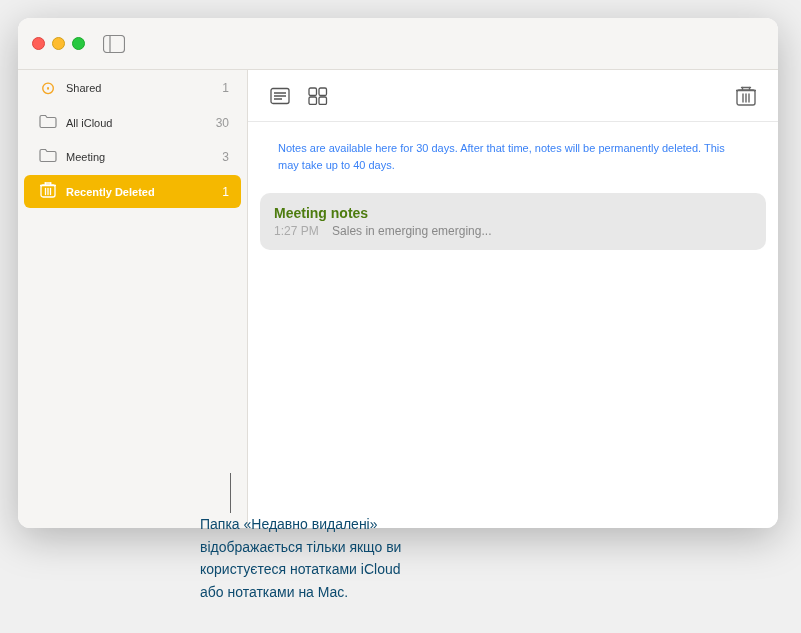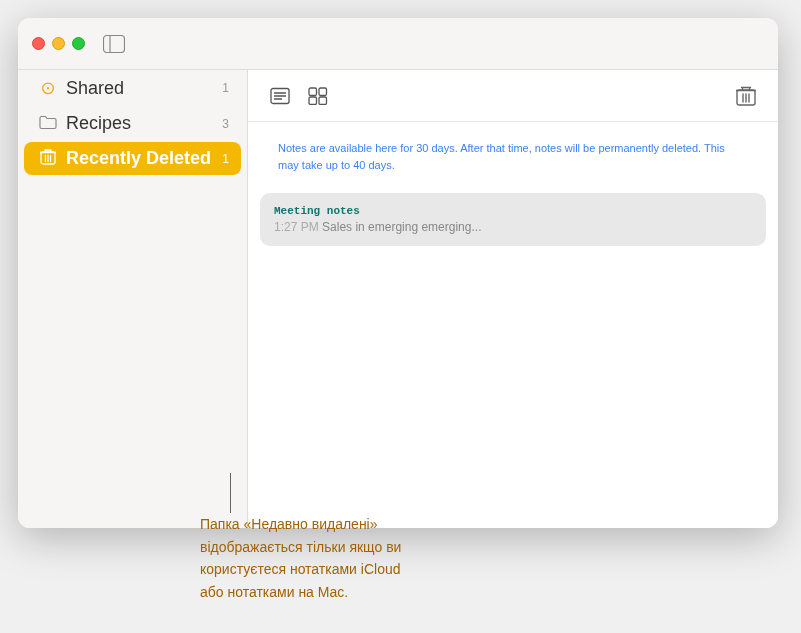--- a/index.html
+++ b/index.html
@@ -97,37 +97,38 @@
       align-items: center;
       padding: 6px 12px 6px 14px;
       cursor: pointer;
       border-radius: 8px;
       margin: 1px 6px;
       gap: 8px;
     }
 
     .sidebar-item.active {
       background: #f5b800;
+      border-radius: 6px;
     }
 
     .sidebar-item .item-icon {
       font-size: 16px;
       width: 20px;
       text-align: center;
       color: #666;
       flex-shrink: 0;
     }
 
     .sidebar-item.active .item-icon {
       color: #fff;
     }
 
     .sidebar-item .item-label {
       flex: 1;
-      font-size: 18px;
+      font-size: 11px;
       color: #333;
       font-weight: 400;
     }
 
     .sidebar-item.active .item-label {
       color: #fff;
       font-weight: 600;
     }
 
     .sidebar-item .item-count {
@@ -198,35 +199,34 @@
     }
 
     .note-item {
       background: #e8e8e8;
       border-radius: 10px;
       padding: 12px 14px;
       cursor: pointer;
     }
 
     .note-title {
-      font-size: 11px;
+      font-size: 14px;
       font-weight: 700;
-      color: #0f766e;
+      color: #4d7c0f;
       margin-bottom: 3px;
-      font-family: Liberation Mono, monospace;
     }
 
     .note-meta {
       font-size: 12px;
       color: #888;
     }
 
     .note-time {
       color: #aaa;
-      margin-right: 0;
+      margin-right: 10px;
     }
 
     
     .callout-area {
       position: absolute;
       bottom: 30px;
       left: 200px;
       width: 230px;
     }
 
@@ -234,21 +234,21 @@
       position: absolute;
       top: -40px;
       left: 30px;
       width: 1px;
       height: 40px;
       background: #666;
     }
 
     .callout-text {
       font-size: 14px;
-      color: #a16207;
+      color: #0c4a6e;
       line-height: 1.6;
     }
   </style>
 </head>
 <body>
 
 <div class="app-window">
 
   <div class="title-bar">
     <div class="traffic-lights">
@@ -268,31 +268,40 @@
 
     <div class="sidebar">
 
       <div class="sidebar-item shared-item">
         <span class="item-icon">⊙</span>
         <span class="item-label">Shared</span>
         <span class="item-count">1</span>
       </div>
 
 
-
-
-
-
       <div class="sidebar-item">
         <span class="item-icon">
           <svg width="18" height="16" viewBox="0 0 18 16" fill="none">
             <path d="M1 4C1 3 1.7 2.5 2.5 2.5H6.5L8 4.5H15.5C16.3 4.5 17 5.2 17 6V13C17 13.8 16.3 14.5 15.5 14.5H2.5C1.7 14.5 1 13.8 1 13V4Z" stroke="#888" stroke-width="1.2" fill="none"></path>
           </svg>
         </span>
-        <span class="item-label">Recipes</span>
+        <span class="item-label">All iCloud</span>
+        <span class="item-count">30</span>
+      </div>
+
+
+
+
+      <div class="sidebar-item">
+        <span class="item-icon">
+          <svg width="18" height="16" viewBox="0 0 18 16" fill="none">
+            <path d="M1 4C1 3 1.7 2.5 2.5 2.5H6.5L8 4.5H15.5C16.3 4.5 17 5.2 17 6V13C17 13.8 16.3 14.5 15.5 14.5H2.5C1.7 14.5 1 13.8 1 13V4Z" stroke="#888" stroke-width="1.2" fill="none"></path>
+          </svg>
+        </span>
+        <span class="item-label">Meeting</span>
         <span class="item-count">3</span>
       </div>
 
       <div class="sidebar-item active">
         <span class="item-icon">
           <svg width="16" height="17" viewBox="0 0 16 17" fill="none">
             <rect x="1" y="4" width="14" height="12" rx="2" stroke="white" stroke-width="1.3" fill="none"></rect>
             <line x1="5.5" y1="4" x2="5.5" y2="2" stroke="white" stroke-width="1.3" stroke-linecap="round"></line>
             <line x1="10.5" y1="4" x2="10.5" y2="2" stroke="white" stroke-width="1.3" stroke-linecap="round"></line>
             <line x1="5" y1="2" x2="11" y2="2" stroke="white" stroke-width="1.3" stroke-linecap="round"></line>

